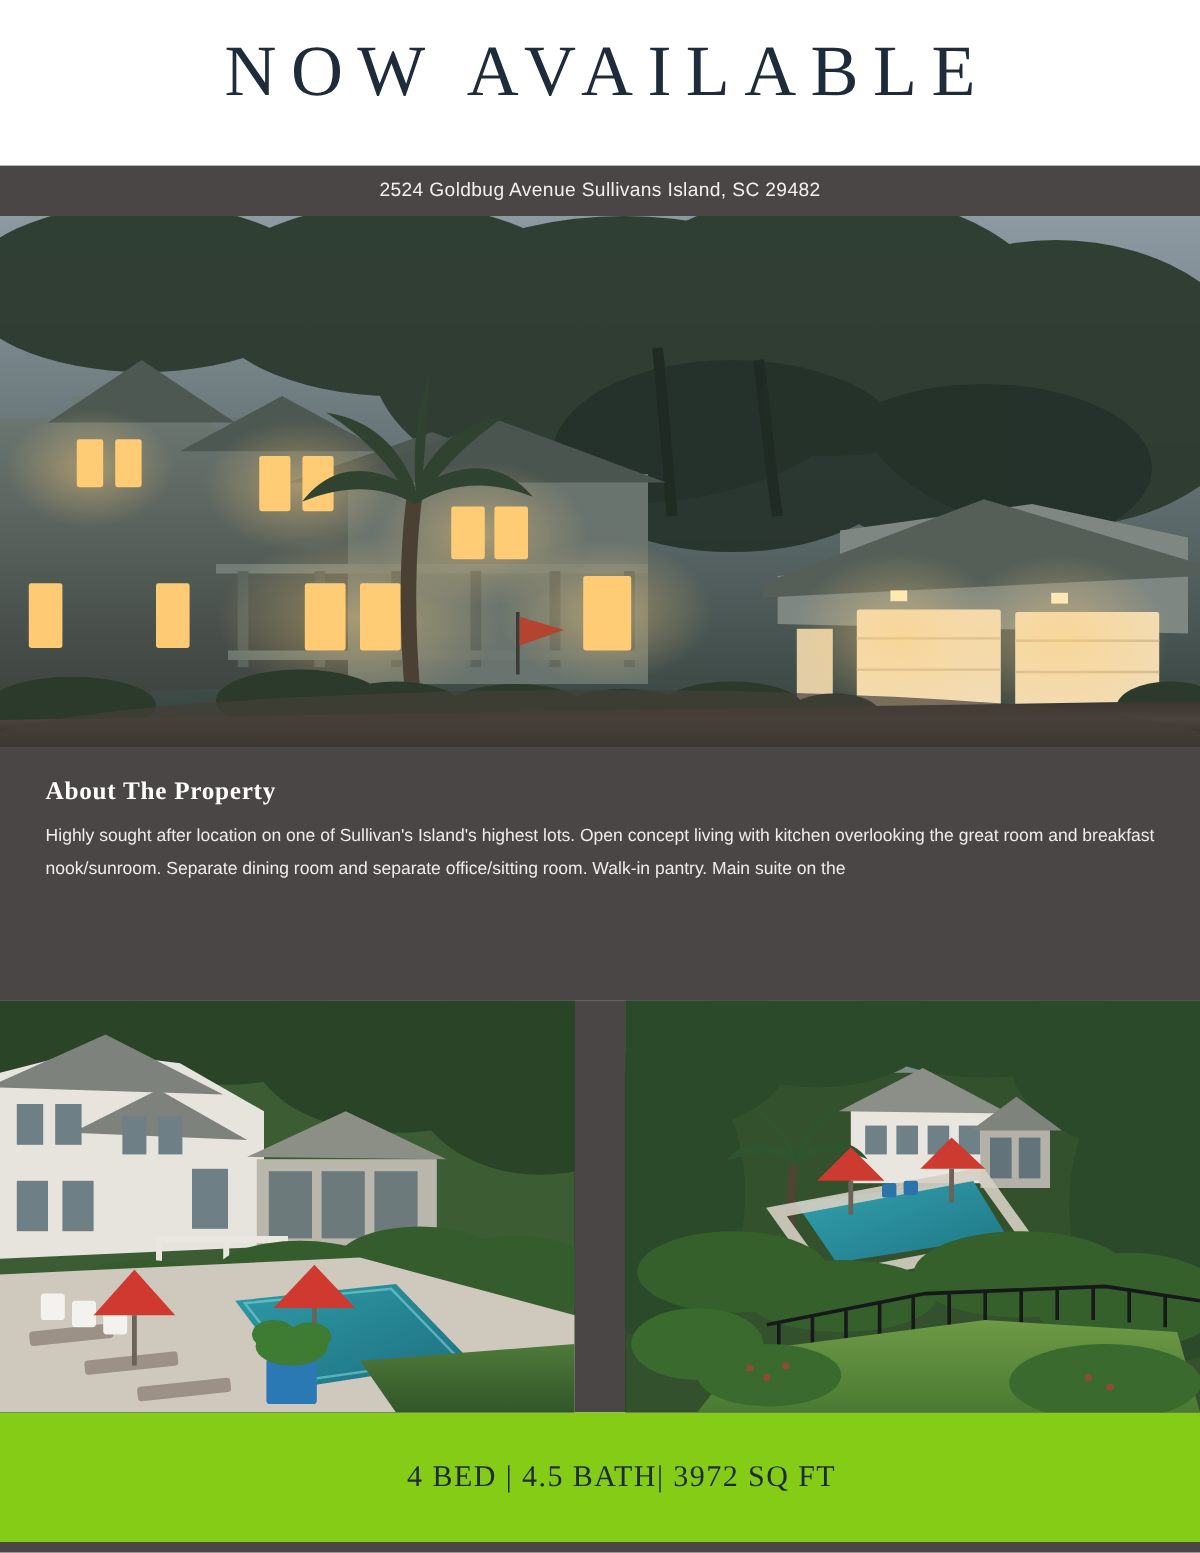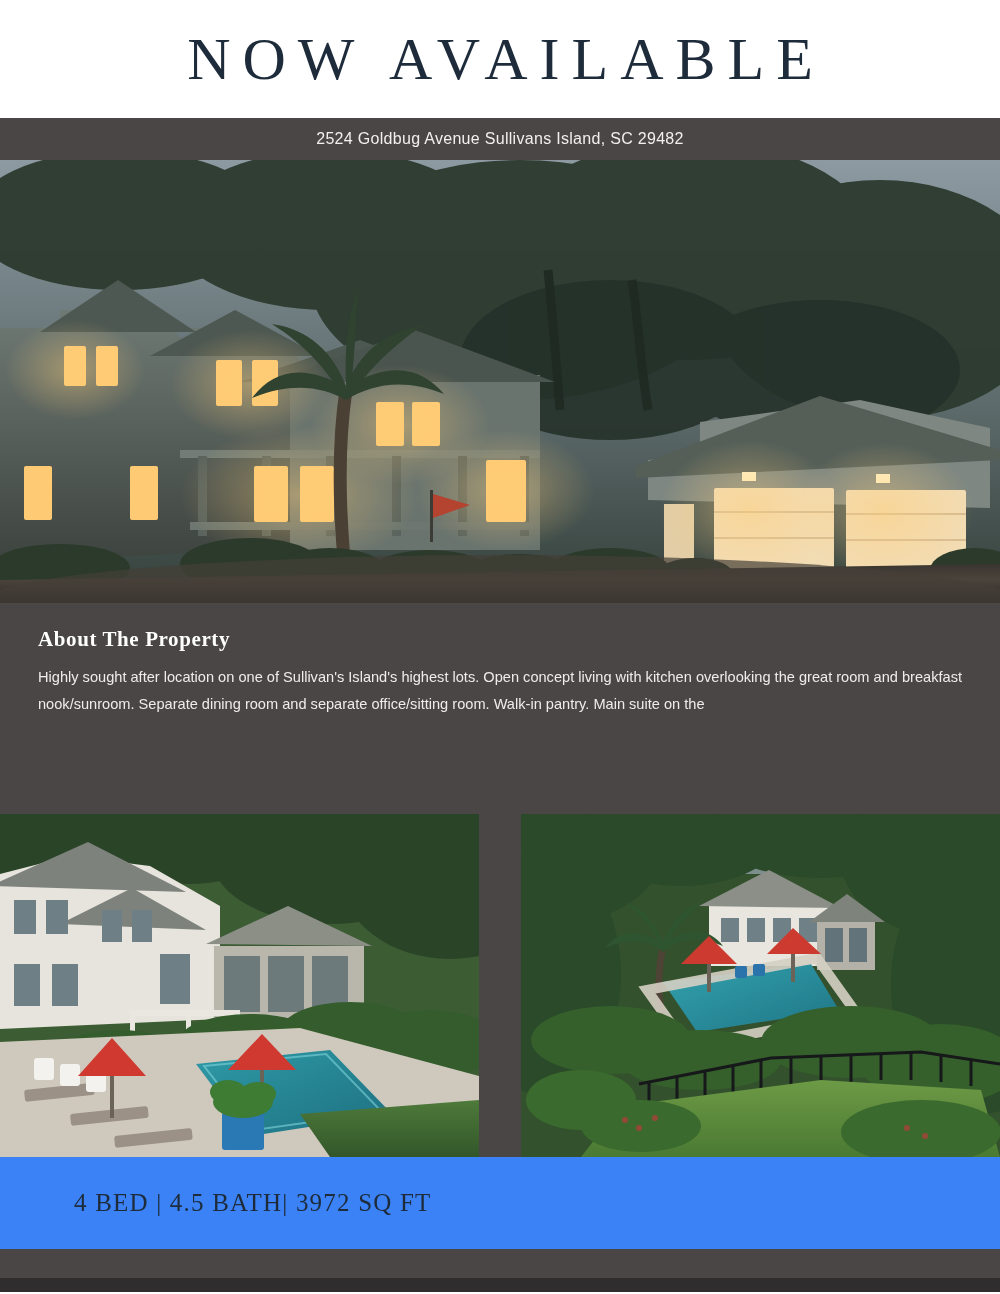--- a/index.html
+++ b/index.html
@@ -35,20 +35,21 @@
     line-height: 1;
   }
 
   
   .address-bar {
     height: 42px;
     background: #4a4646;
     display: flex;
     align-items: center;
     justify-content: center;
+    margin-top: 20px;
   }
   .address-text {
     color: #f2efec;
     font-size: 16px;
     letter-spacing: .3px;
   }
 
   
   .hero {
     position: relative;
@@ -98,25 +99,25 @@
     position: relative;
     width: 479px;
     height: 343px;
     overflow: hidden;
     background: #2d3b2a;
   }
   .photo svg { display: block; }
 
   
   .footer {
-    height: 92px;
-    background: #3b82f6;
+    height: 108px;
+    background: #84cc16;
     display: flex;
     align-items: center;
-    justify-content: flex-start;
+    justify-content: center;
     padding: 0 38px 0 74px;
   }
   .stats {
     font-family: "Liberation Serif", serif;
     font-size: 25px;
     color: #1d2b3a;
     letter-spacing: 1.2px;
   }
   .price {
     font-family: "Liberation Serif", serif;

